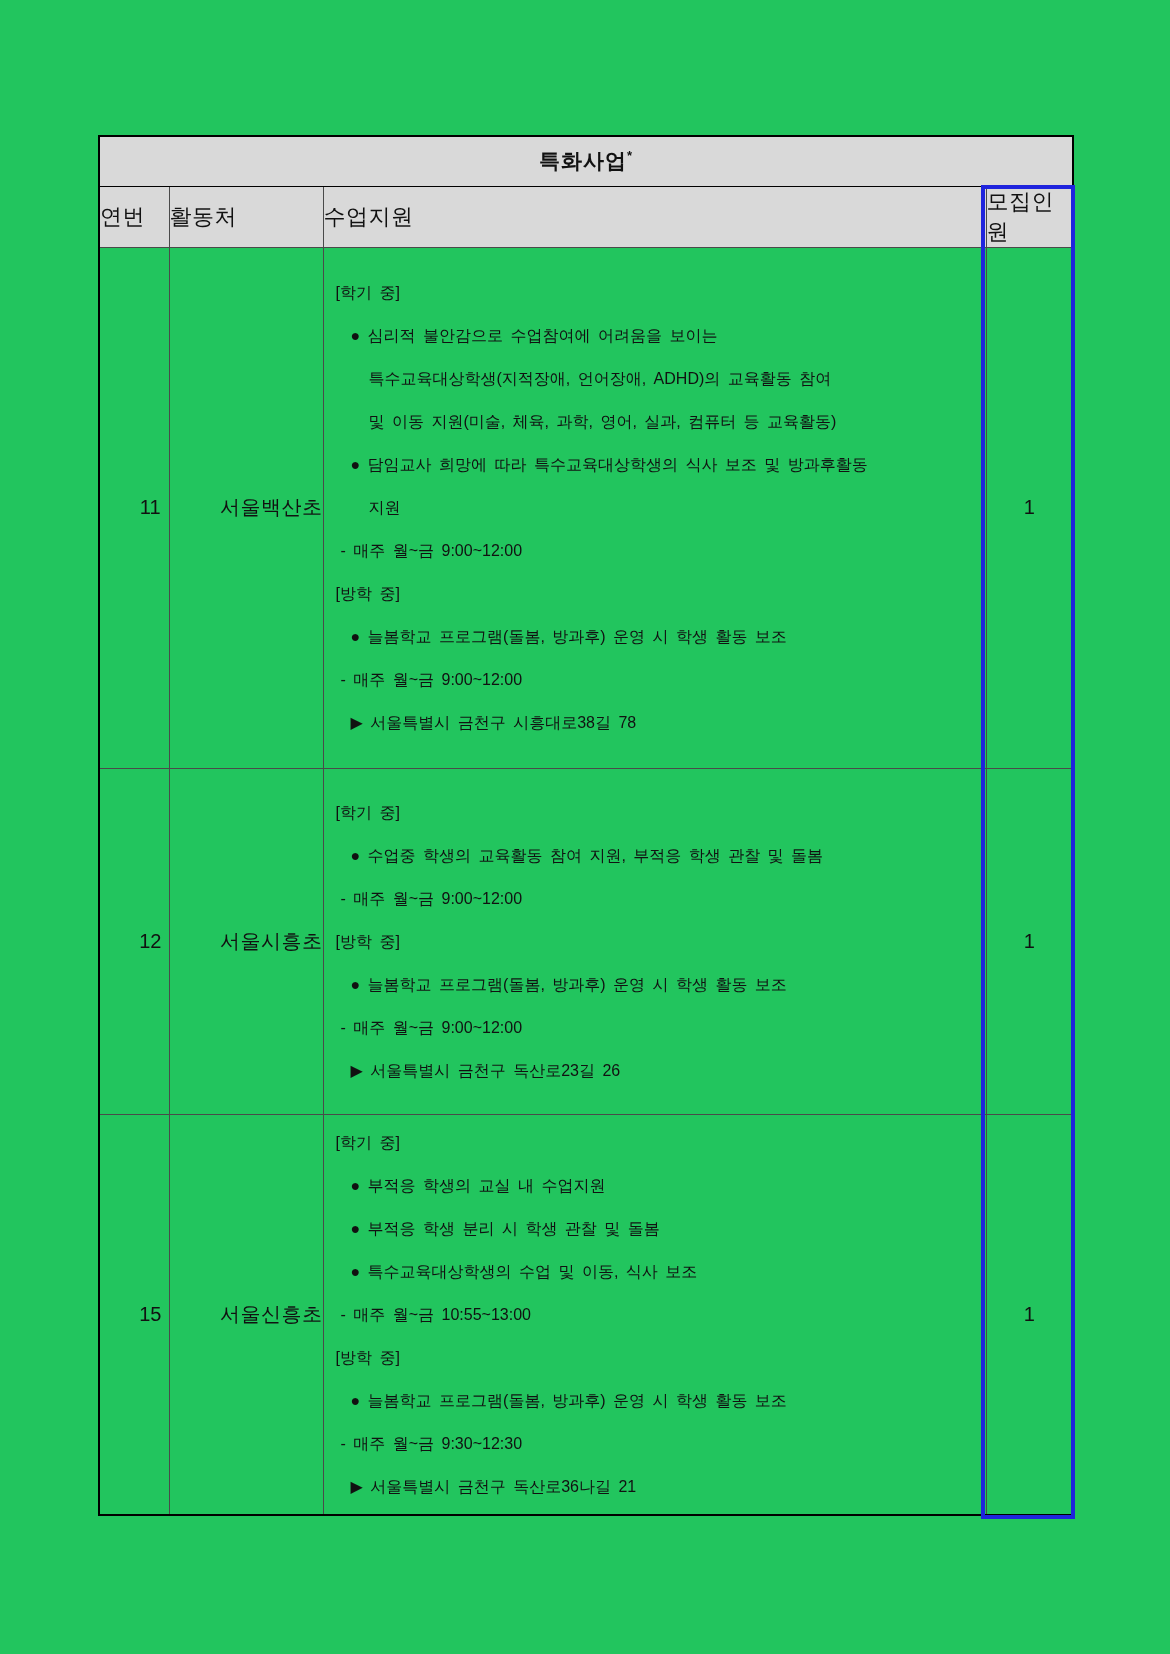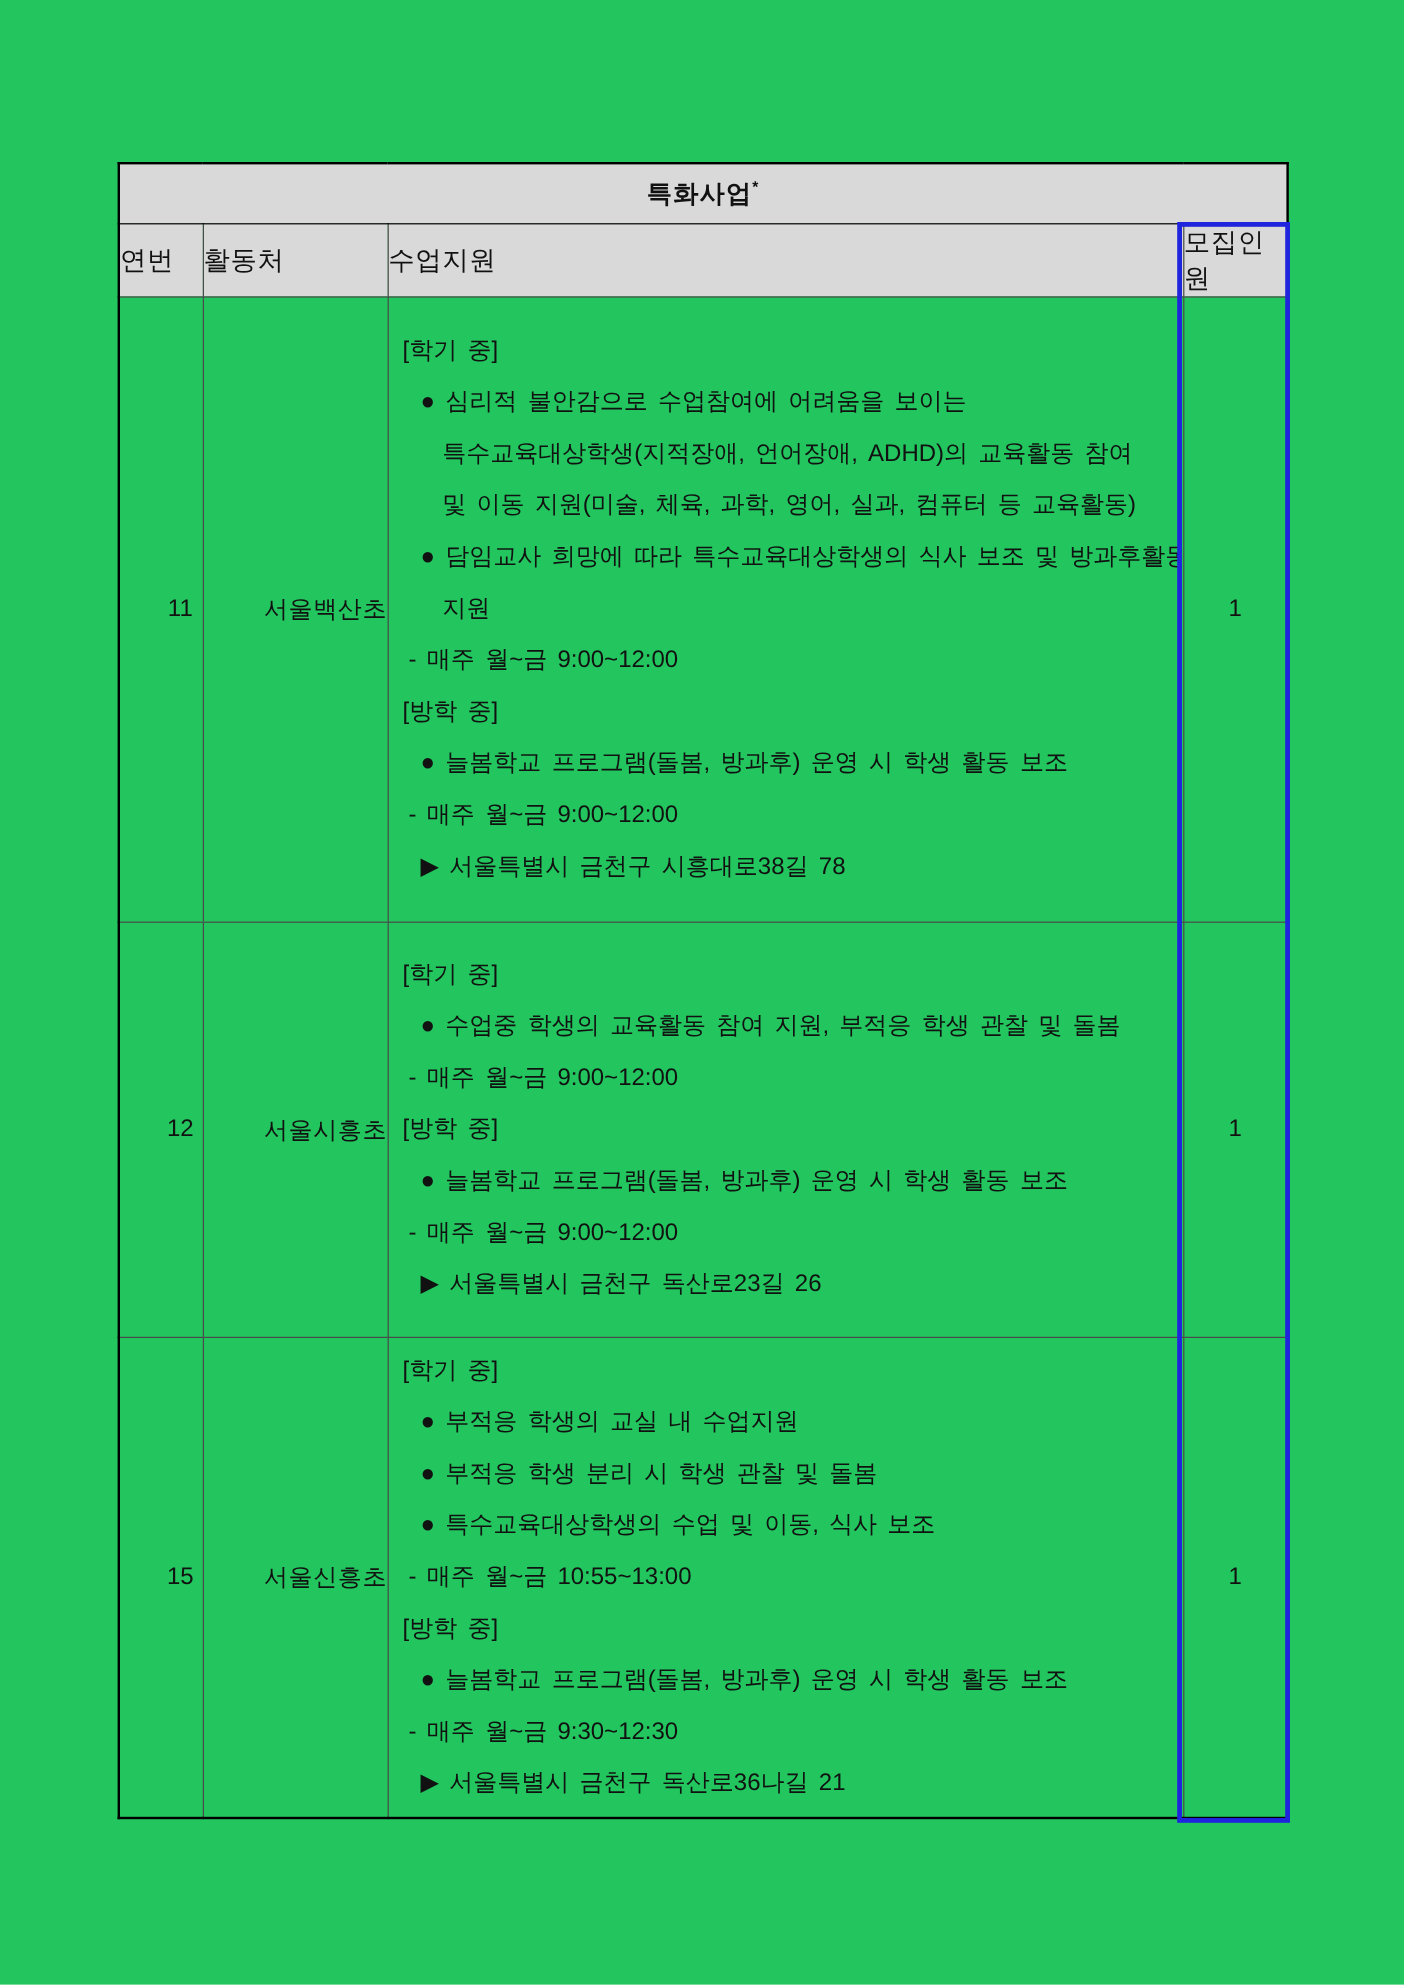--- a/index.html
+++ b/index.html
@@ -13,21 +13,21 @@
                 font-size:21px; font-weight:bold; letter-spacing:1px;
                 border-bottom:1px solid #000; }
   .title-cell sup { font-weight:bold; font-size:13px; }
   .header-row td { height:48px; background:#d9d9d9; text-align:left;
                    font-size:22px; letter-spacing:0.5px; }
   .no-cell { text-align:center; font-size:20px;padding-left:32px; }
   .body-row .no-cell { border-right:1px dotted #888; }
   .place-cell { text-align:right; font-size:20px; letter-spacing:0.5px; }
   .recruit-cell { text-align:center; font-size:20px; }
   .detail-cell { padding:6px 4px; }
-  .dl { line-height:43px; font-size:20px; word-spacing:3px; white-space:nowrap;
+  .dl { line-height:43px; font-size:16px; word-spacing:3px; white-space:nowrap;
         overflow:hidden; }
   .dl.section { padding-left:8px; }
   .dl.bullet  { padding-left:23px; }
   .dl.cont    { padding-left:41px; }
   .dl.dash    { padding-left:13px; }
   .dl.arrow   { padding-left:23px; }
   .blue-box { position:absolute; top:50px; right:-3px; bottom:-3px; width:94px;
               border:4px solid #1f24dd; pointer-events:none; z-index:5; }
 </style>
 </head>

